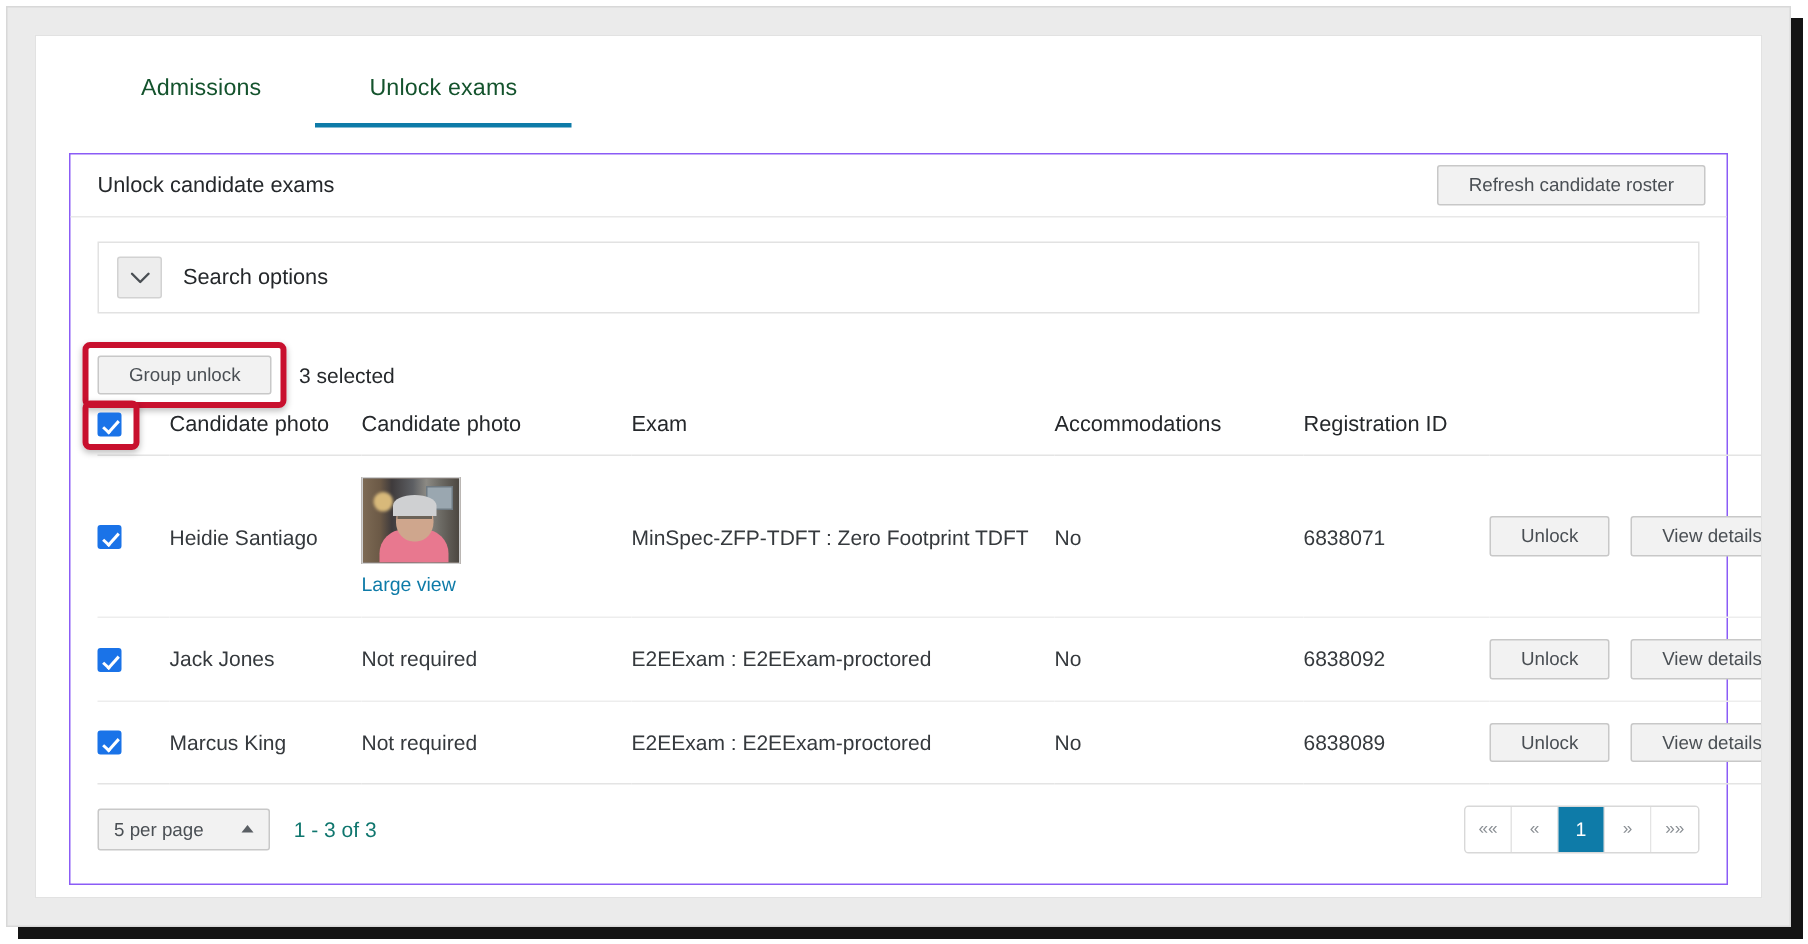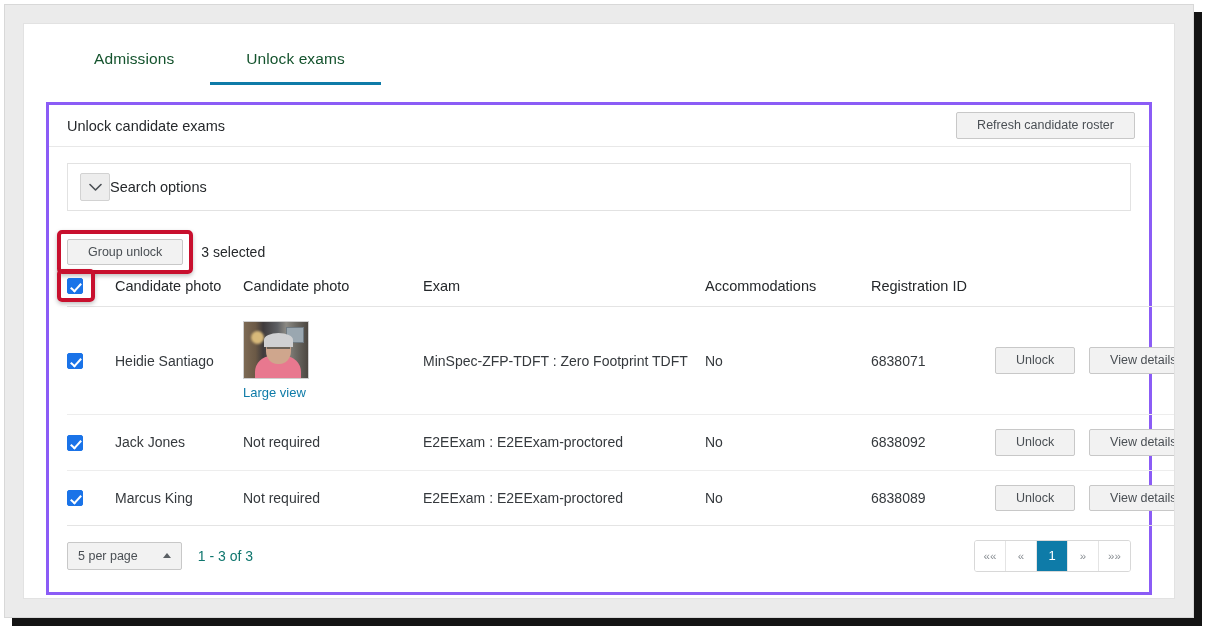--- a/index.html
+++ b/index.html
@@ -59,21 +59,21 @@
     letter-spacing: 0.1px;
   }
   .tab.active {
     border-bottom-color: #0e7ba8;
     text-align: center;
   }
 
   
   .card {
     margin: 12px 22px 0 22px;
-    border: 3px solid #8b5cf6;
+    border: 1px solid #8b5cf6;
     background: #fff;
   }
   .card-header {
     height: 42px;
     display: flex;
     align-items: center;
     justify-content: space-between;
     padding: 0 14px 0 18px;
     border-bottom: 1px solid #e8e8e8;
   }
@@ -110,20 +110,21 @@
     height: 28px;
     background: #ededed;
     border: 1px solid #d2d2d2;
     border-radius: 2px;
     display: flex;
     align-items: center;
     justify-content: center;
     cursor: pointer;
   }
   .search-label {
+    margin-left: 14px;
     font-size: 14.5px;
     color: #25282b;
   }
 
   
   .group-row {
     display: flex;
     align-items: center;
     height: 30px;
     margin-bottom: 10px;

